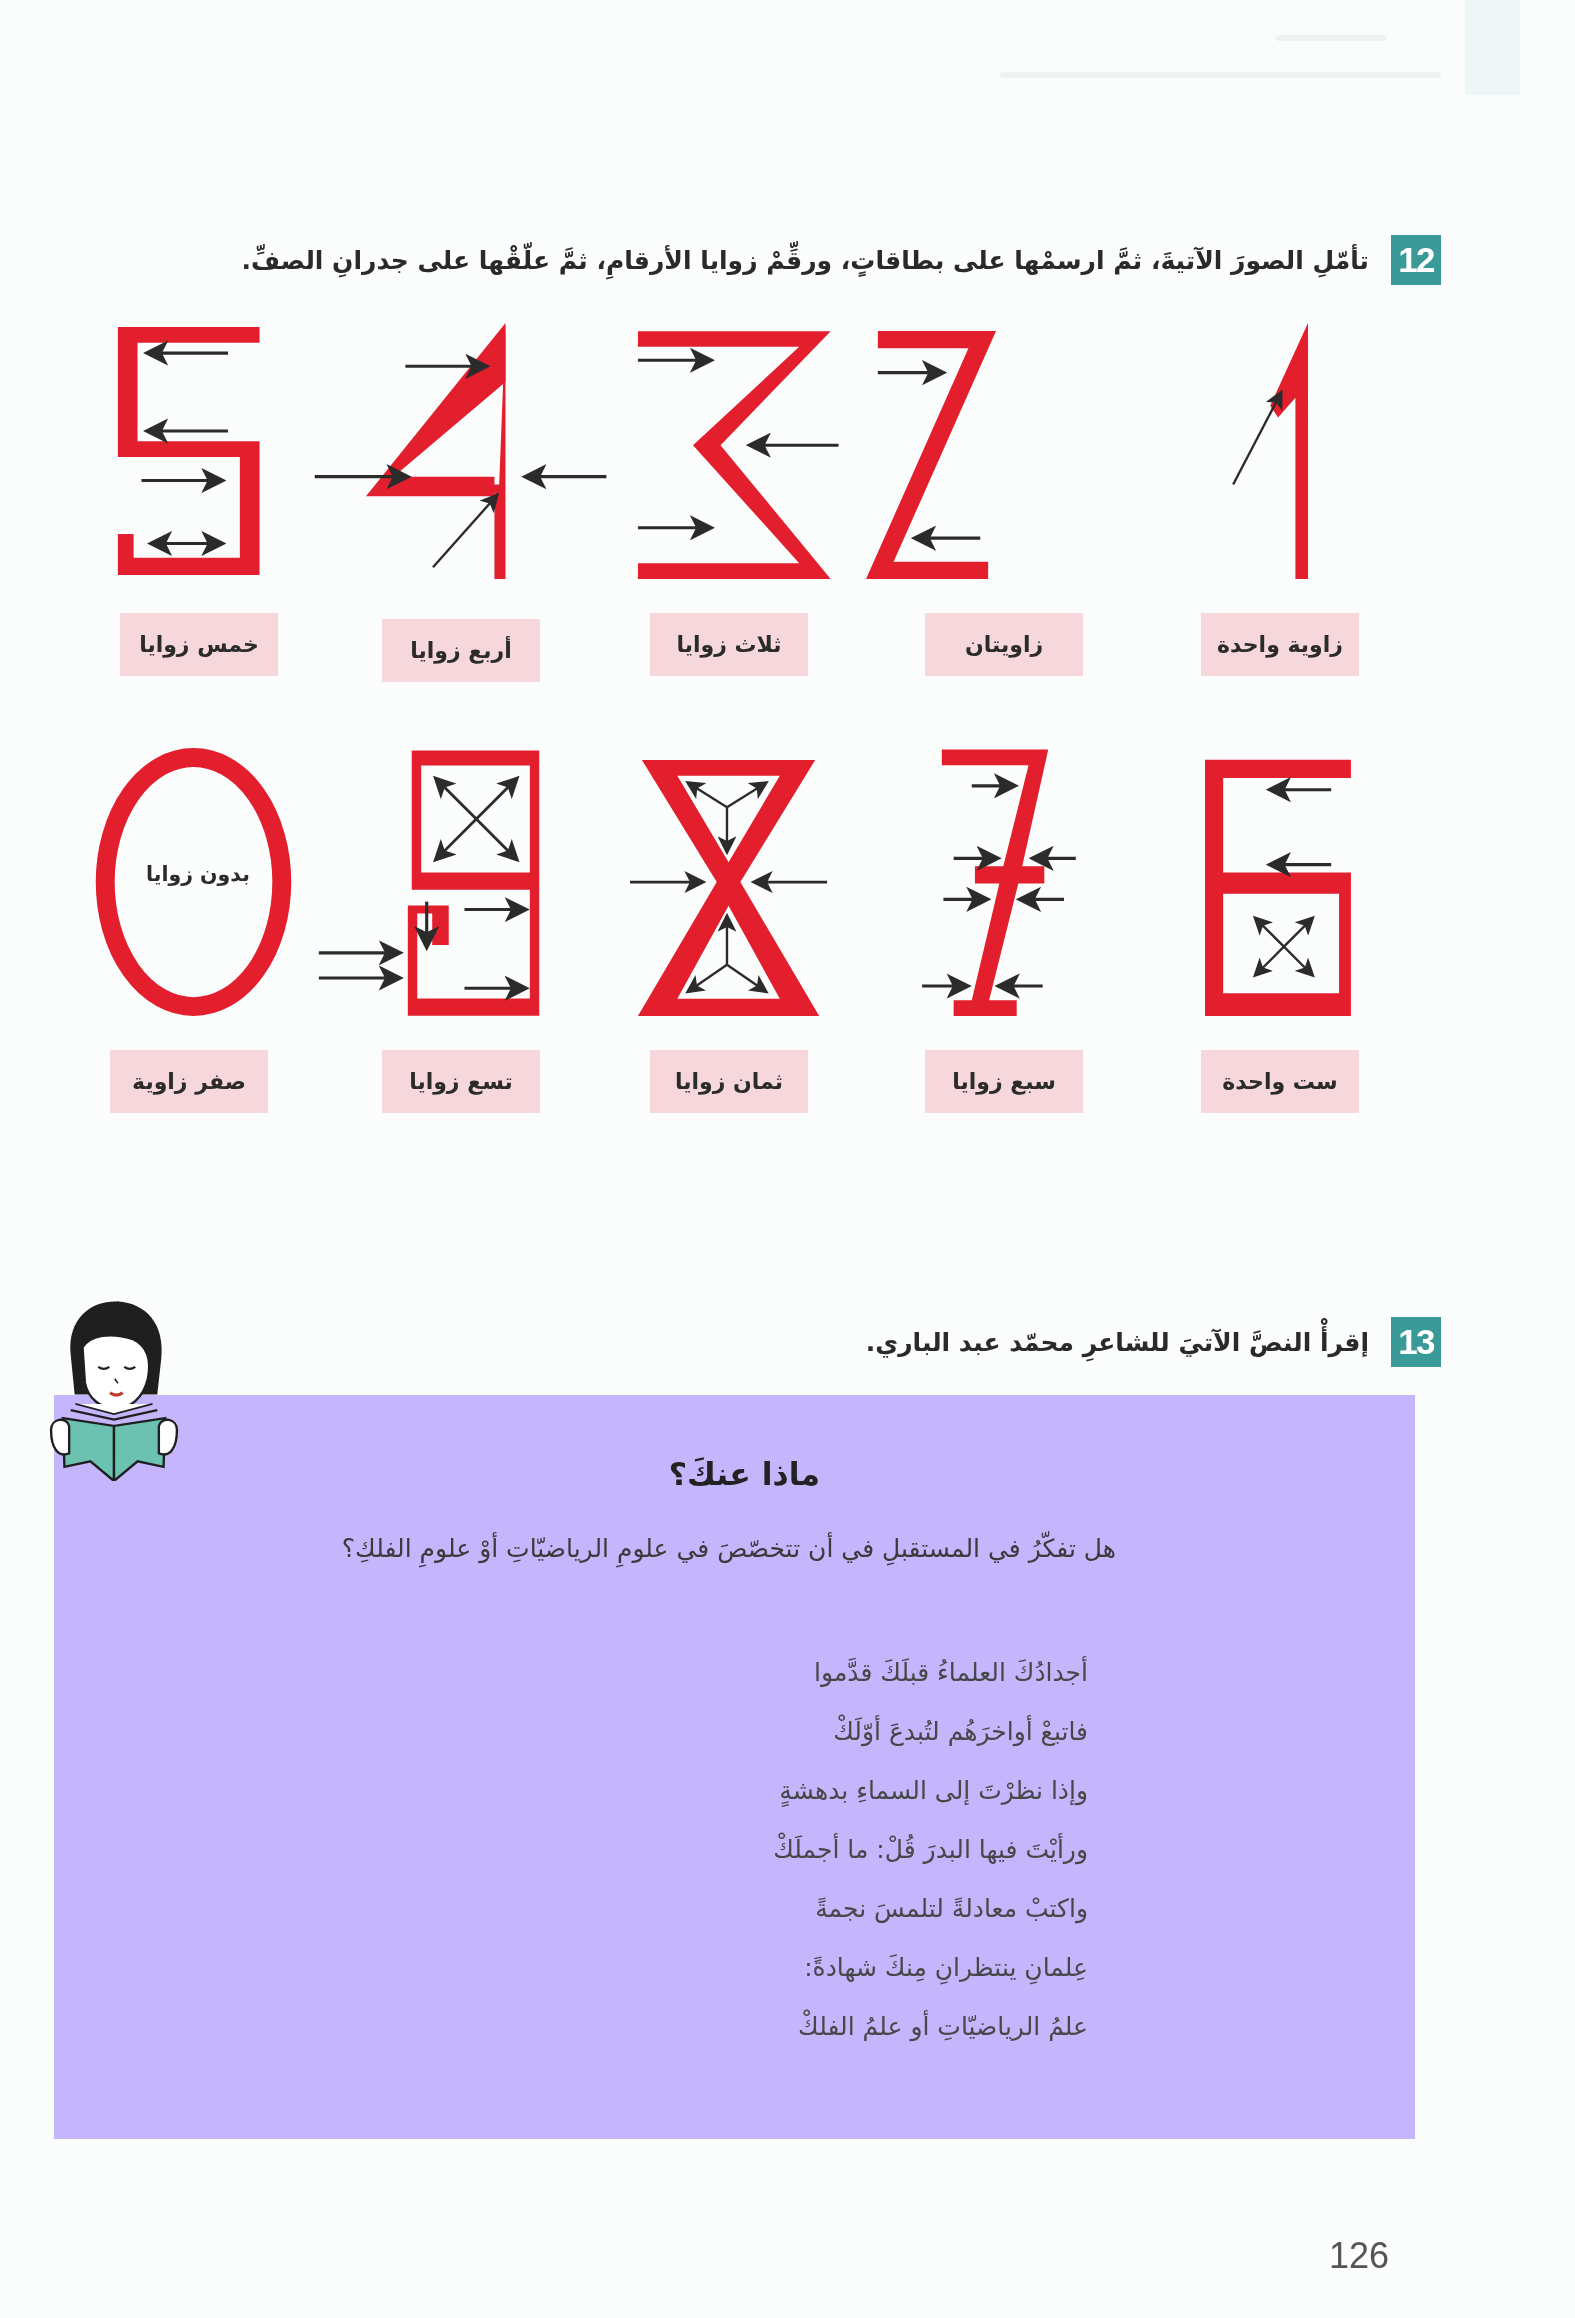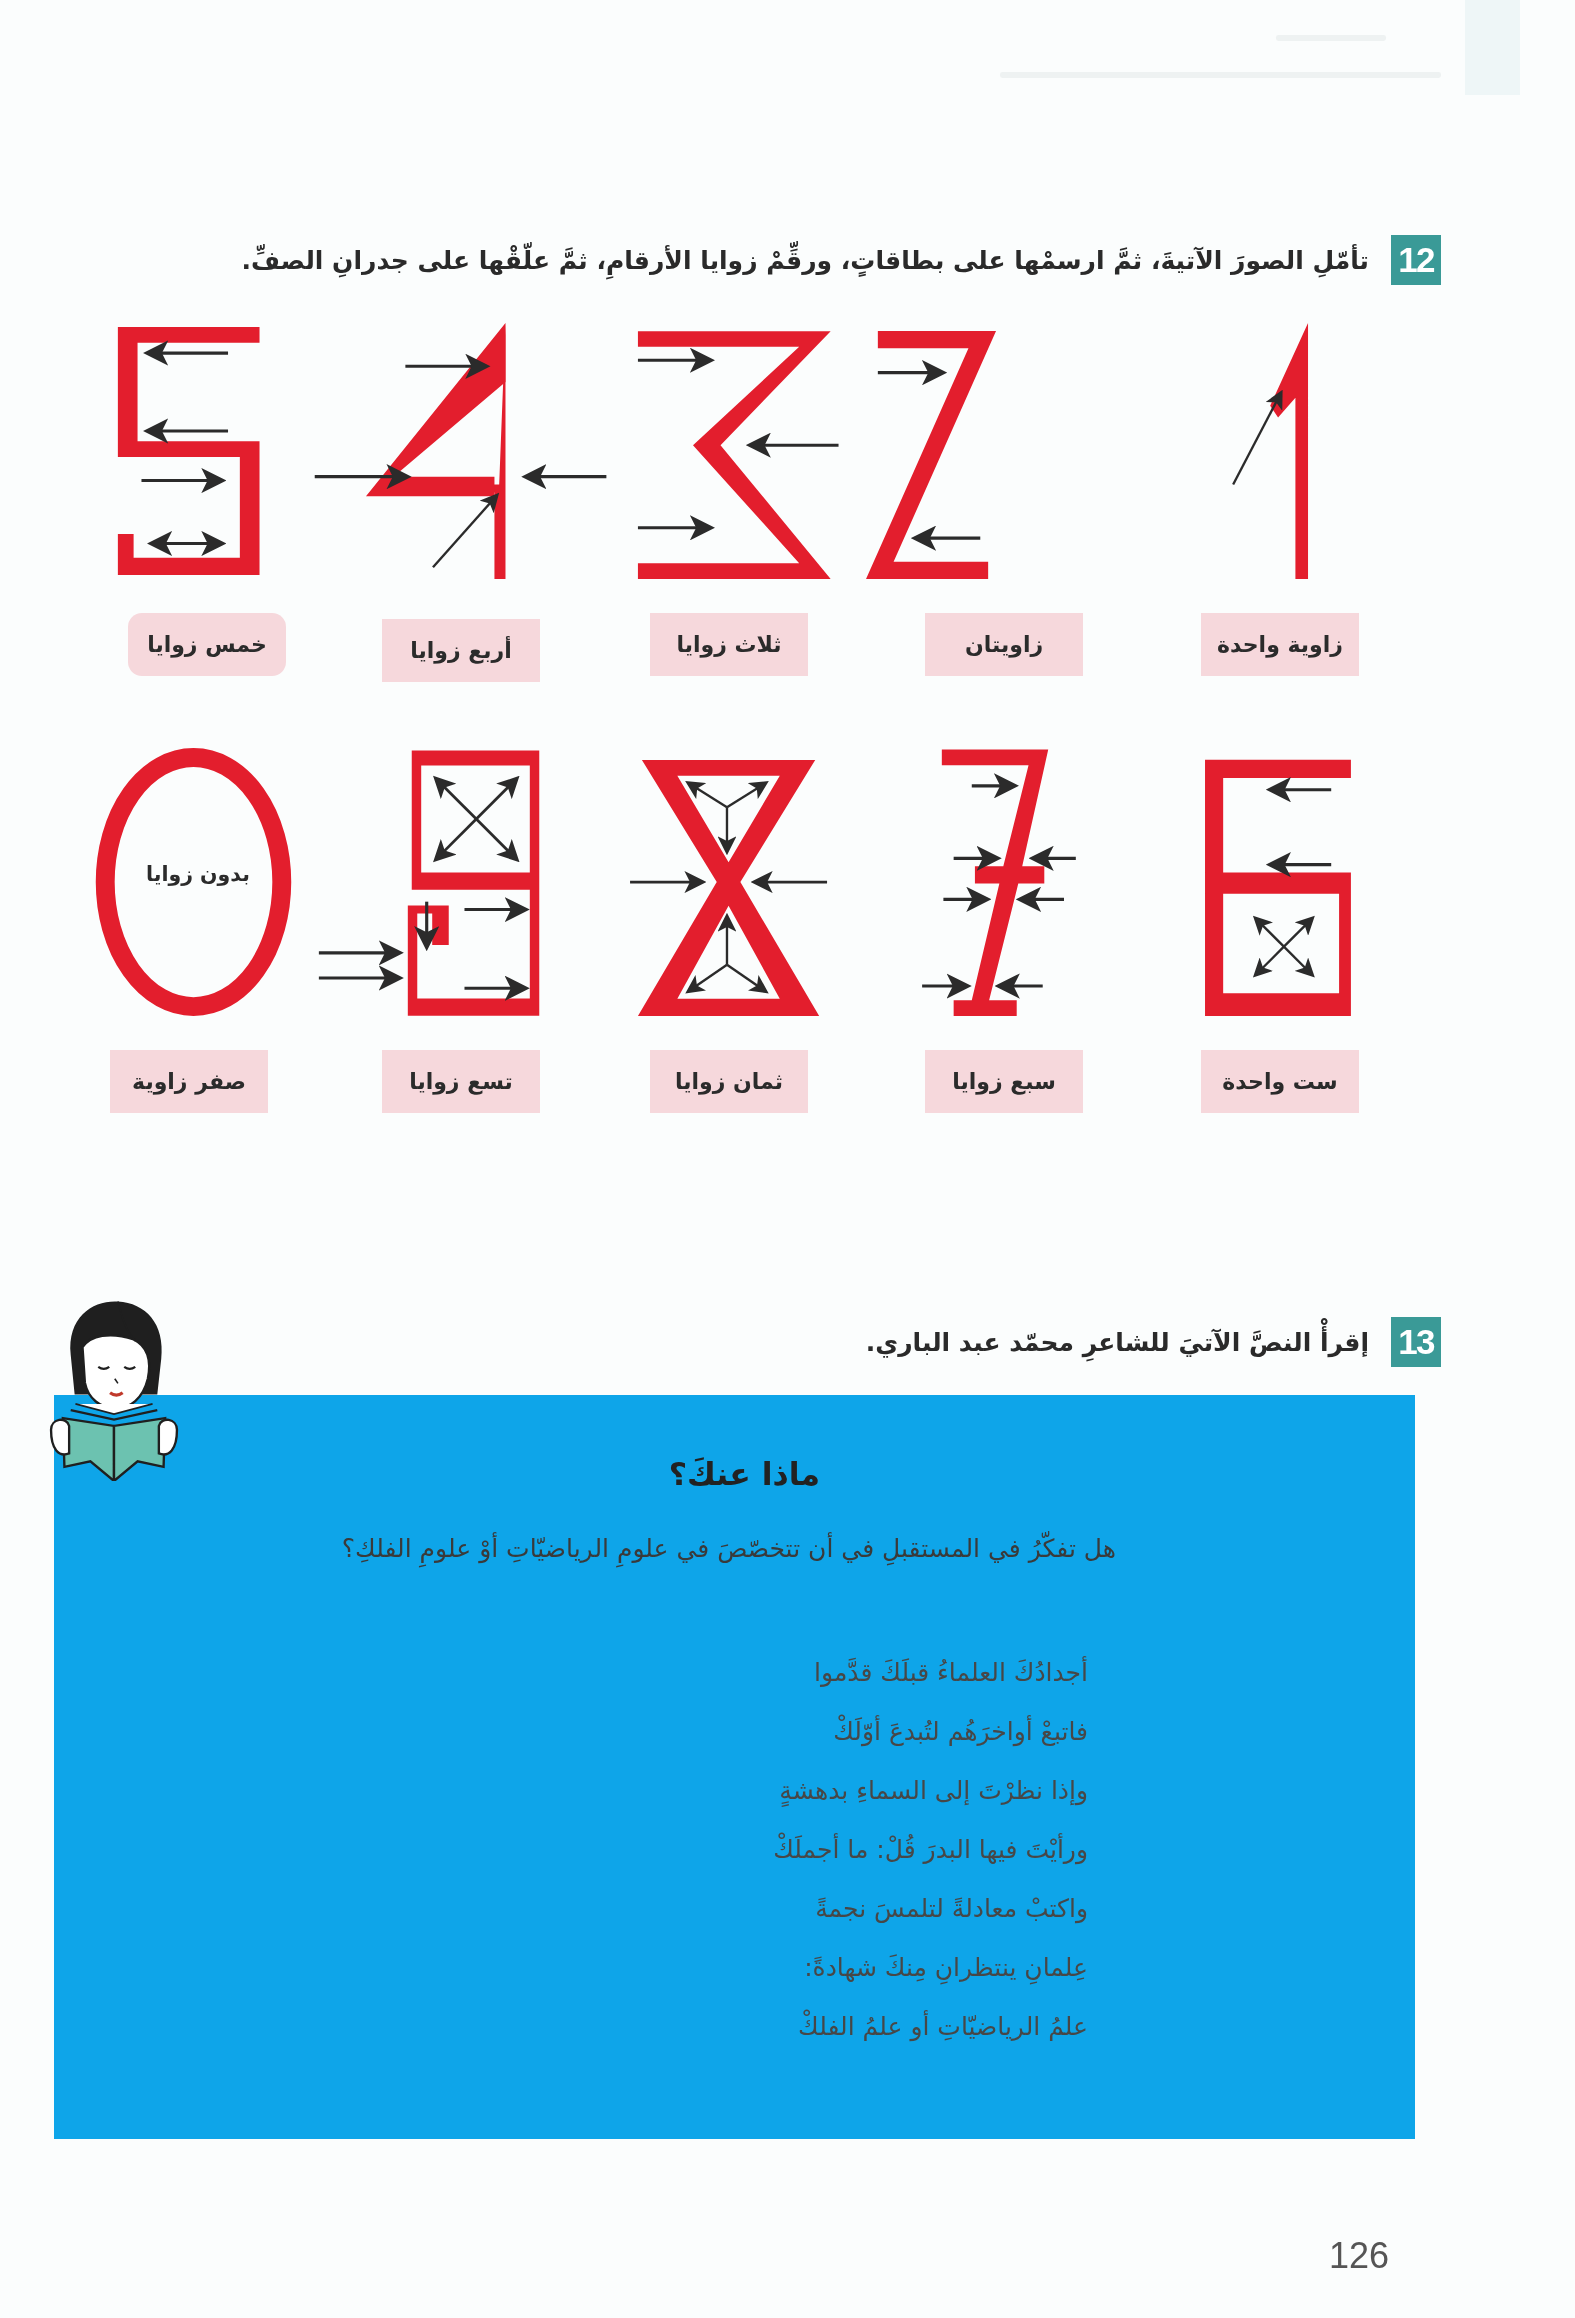--- a/index.html
+++ b/index.html
@@ -29,21 +29,21 @@
     position: absolute; width: 158px; height: 63px; background: #f6d8dc;
     display: flex; align-items: center; justify-content: center;
     font-weight: bold; font-size: 22px; color: #2b2b2b; direction: rtl;
   }
   .inner-label { position: absolute; font-weight: bold; font-size: 20.5px; color: #2b2b2b; direction: rtl; white-space: nowrap; }
 
   .reader { position: absolute; left: 47px; top: 1300px; width: 134px; height: 181px; }
 
   .poem-box {
     position: absolute; left: 54px; top: 1395px; width: 1361px; height: 744px;
-    background: #0ea5e9;
+    background: #c4b5fd;
   }
   .poem-title { position: absolute; right: 595px; top: 61px; font-weight: bold; font-size: 31.5px; color: #222; direction: rtl; white-space: nowrap; }
   .poem-question { position: absolute; right: 299px; top: 139px; font-size: 25px; color: #3a3a3a; direction: rtl; white-space: nowrap; }
   .poem-lines { position: absolute; right: 327px; top: 248px; direction: rtl; }
   .poem-line { font-size: 25px; color: #474747; height: 59px; line-height: 59px; white-space: nowrap; }
 
   .page-number { position: absolute; left: 1329px; top: 2235px; font-family: "Liberation Sans", sans-serif; font-size: 36px; color: #555; }
 </style>
 </head>
 <body>
@@ -102,21 +102,21 @@
   </svg>
 </div>
 
 <div class="digit" style="left:1229px; top:319px;">
   <svg width="95" height="268" viewBox="0 0 120 340">
     <path d="M100,5 V330 H84 V100 L62,125 L52,110 Z" fill="#e31e2d"></path>
     <line x1="10" y1="210" x2="70" y2="95" stroke="#2b2b2b" stroke-width="3" marker-end="url(#ah)" transform="translate(-5,0)"></line>
   </svg>
 </div>
 
-<div class="label-box" style="left:128px; top:613px;border-radius:14px;">خمس زوايا</div>
+<div class="label-box" style="left:120px; top:613px;">خمس زوايا</div>
 <div class="label-box" style="left:382px; top:613px;margin-top:6px;">أربع زوايا</div>
 <div class="label-box" style="left:650px; top:613px;">ثلاث زوايا</div>
 <div class="label-box" style="left:925px; top:613px;">زاويتان</div>
 <div class="label-box" style="left:1201px; top:613px;">زاوية واحدة</div>
 
 <div class="digit" style="left:91px; top:752px;">
   <svg width="205" height="268" viewBox="0 0 260 340">
     <ellipse cx="130" cy="165" rx="112" ry="158" fill="none" stroke="#e31e2d" stroke-width="24"></ellipse>
   </svg>
 </div>

